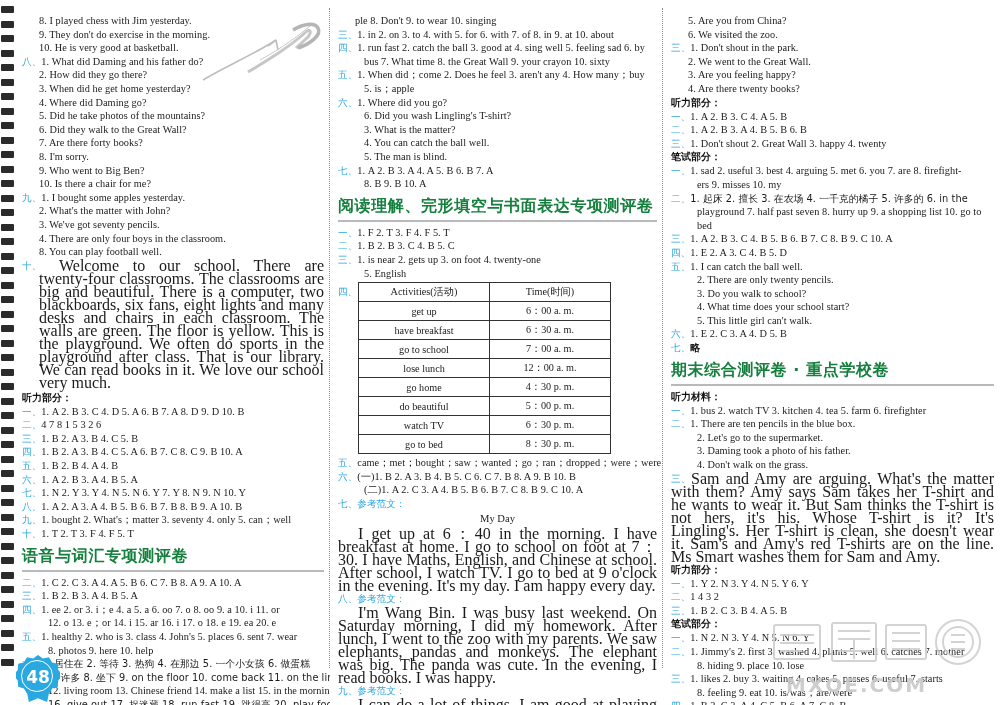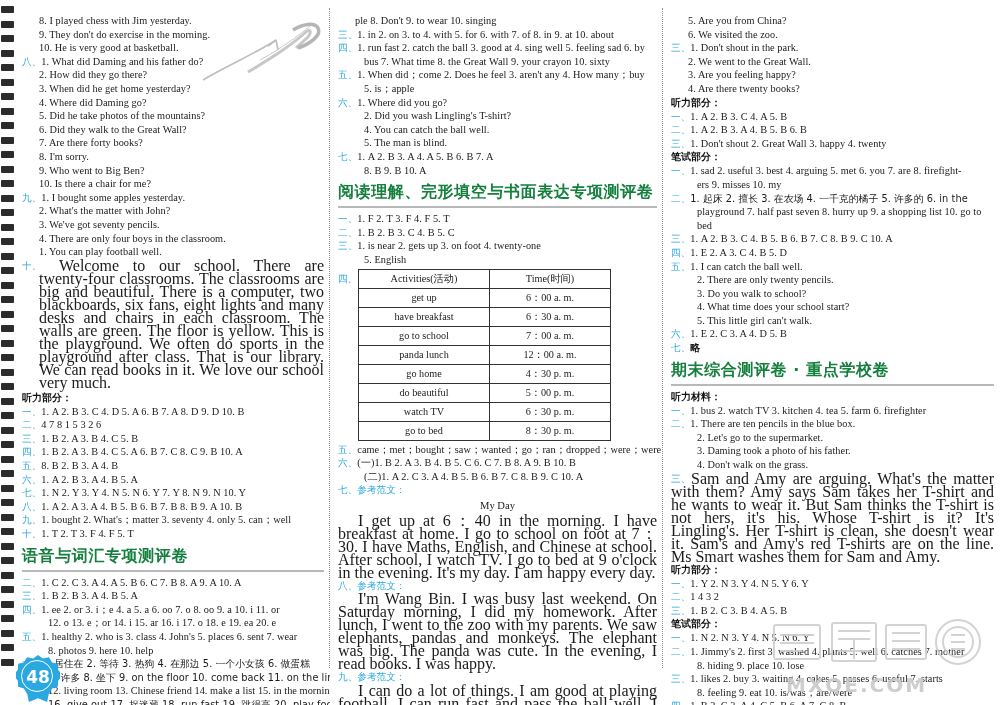--- a/index.html
+++ b/index.html
@@ -278,32 +278,32 @@
     <div class="hang line">6. Did they walk to the Great Wall?</div>
     <div class="hang line">7. Are there forty books?</div>
     <div class="hang line">8. I'm sorry.</div>
     <div class="hang line">9. Who went to Big Ben?</div>
     <div class="hang line">10. Is there a chair for me?</div>
 
     <div class="line"><span class="cn-num">九、</span><span>1. I bought some apples yesterday.</span></div>
     <div class="hang line">2. What's the matter with John?</div>
     <div class="hang line">3. We've got seventy pencils.</div>
     <div class="hang line">4. There are only four boys in the classroom.</div>
-    <div class="hang line">1. You can play football well.</div>
+    <div class="hang line">8. You can play football well.</div>
 
     <div class="line"><span class="cn-num">十、</span></div>
     <div class="para hang indent" style="margin-top:-13.6px;">Welcome to our school. There are twenty-four classrooms. The classrooms are big and beautiful. There is a computer, two blackboards, six fans, eight lights and many desks and chairs in each classroom. The walls are green. The floor is yellow. This is the playground. We often do sports in the playground after class. That is our library. We can read books in it. We love our school very much.</div>
 
     <div class="cn-bold" style="margin-top:2px;">听力部分：</div>
 
     <div class="line"><span class="cn-num">一、</span><span>1. A   2. B   3. C   4. D   5. A   6. B   7. A   8. D   9. D   10. B</span></div>
     <div class="line"><span class="cn-num">二、</span><span>4   7   8   1   5   3   2   6</span></div>
     <div class="line"><span class="cn-num">三、</span><span>1. B   2. A   3. B   4. C   5. B</span></div>
     <div class="line"><span class="cn-num">四、</span><span>1. B   2. A   3. B   4. C   5. A   6. B   7. C   8. C   9. B   10. A</span></div>
-    <div class="line"><span class="cn-num">五、</span><span>8. B   2. B   3. A   4. B</span></div>
+    <div class="line"><span class="cn-num">五、</span><span>1. B   2. B   4. A   4. B</span></div>
     <div class="line"><span class="cn-num">六、</span><span>1. A   2. B   3. A   4. B   5. A</span></div>
     <div class="line"><span class="cn-num">七、</span><span>1. N   2. Y   3. Y   4. N   5. N   6. Y   7. Y   8. N   9. N   10. Y</span></div>
     <div class="line"><span class="cn-num">八、</span><span>1. A   2. A   3. A   4. B   5. B   6. B   7. B   8. B   9. A   10. B</span></div>
     <div class="line"><span class="cn-num">九、</span><span>1. bought   2. What's；matter   3. seventy   4. only   5. can；well</span></div>
     <div class="line"><span class="cn-num">十、</span><span>1. T   2. T   3. F   4. F   5. T</span></div>
 
     <div class="sec-head">
       <span class="title">语音与词汇专项测评卷</span>
       <span class="rule"></span>
     </div>
@@ -327,21 +327,22 @@
   <div class="col col-2">
 
     <div class="hang line">ple   8. Don't   9. to wear   10. singing</div>
 
     <div class="line"><span class="cn-num">三、</span><span>1. in   2. on   3. to   4. with   5. for   6. with   7. of   8. in   9. at   10. about</span></div>
     <div class="line"><span class="cn-num">四、</span><span>1. run fast   2. catch the ball   3. good at   4. sing well   5. feeling sad   6. by</span></div>
     <div class="hang2 line">bus   7. What time   8. the Great Wall   9. your crayon   10. sixty</div>
     <div class="line"><span class="cn-num">五、</span><span>1. When did；come   2. Does he feel   3. aren't any   4. How many；buy</span></div>
     <div class="hang2 line">5. is；apple</div>
     <div class="line"><span class="cn-num">六、</span><span>1. Where did you go?</span></div>
-    <div class="hang2 line">2. Did you wash Lingling's T-shirt?</div>
+    <div class="hang2 line">6. Did you wash Lingling's T-shirt?</div>
+    <div class="hang2 line">3. What is the matter?</div>
     <div class="hang2 line">4. You can catch the ball well.</div>
     <div class="hang2 line">5. The man is blind.</div>
     <div class="line"><span class="cn-num">七、</span><span>1. A   2. B   3. A   4. A   5. B   6. B   7. A</span></div>
     <div class="hang2 line">8. B   9. B   10. A</div>
 
     <div class="sec-head">
       <span class="title">阅读理解、完形填空与书面表达专项测评卷</span>
       <span class="rule"></span>
     </div>
 
@@ -364,21 +365,21 @@
             </tr>
         <tr>
               <td>have breakfast</td>
               <td>6：30 a. m.</td>
             </tr>
         <tr>
               <td>go to school</td>
               <td>7：00 a. m.</td>
             </tr>
         <tr>
-              <td>panda lunch</td>
+              <td>lose lunch</td>
               <td>12：00 a. m.</td>
             </tr>
         <tr>
               <td>go home</td>
               <td>4：30 p. m.</td>
             </tr>
         <tr>
               <td>do beautiful</td>
               <td>5：00 p. m.</td>
             </tr>

